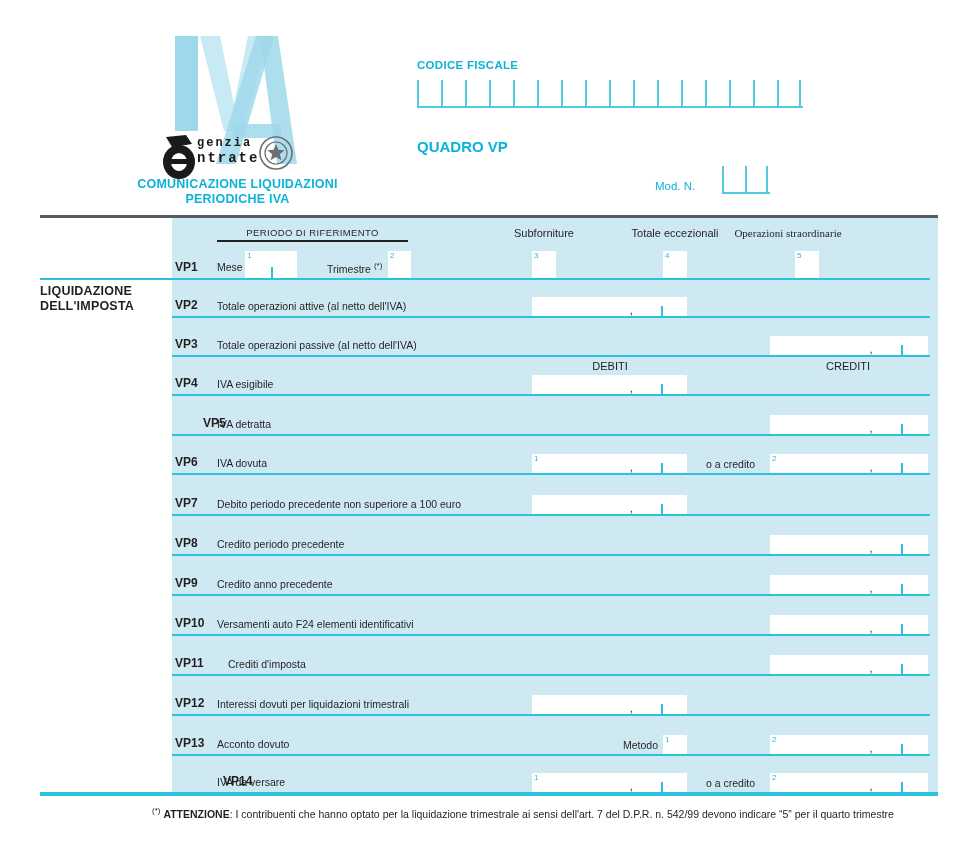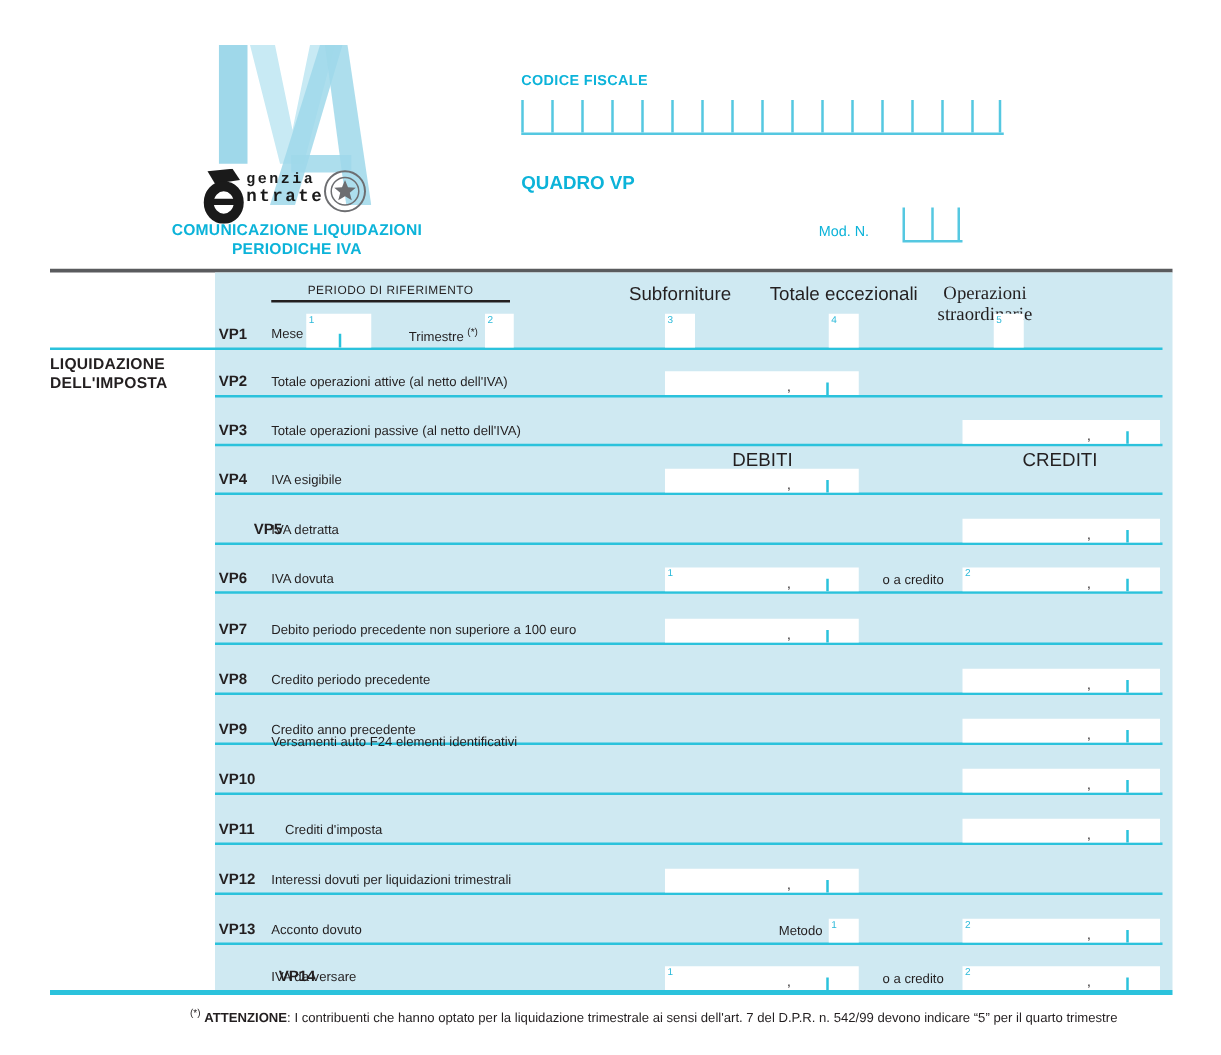--- a/index.html
+++ b/index.html
@@ -33,21 +33,21 @@
   #modn-comb{left:722px;top:166px;width:48px;height:28px;}
   #modn-comb .cell{width:23px;}
 
   
   #gray-line{left:40px;top:215px;width:898px;height:3px;background:#5a5b5e;}
   #panel{left:172px;top:218px;width:766px;height:574px;background:#cfe9f2;}
   #bottom-line{left:40px;top:792px;width:898px;height:4px;background:#2bc2dc;}
   #section-label{left:40px;top:284px;font-size:12.5px;font-weight:bold;line-height:15px;
                  letter-spacing:0.2px;}
 
-  .col-head{font-size:15px;color:#231f20;text-align:center;}
+  .col-head{font-size:11px;color:#231f20;text-align:center;}
   #ch-periodo{left:217px;top:227px;width:191px;font-size:9.5px;letter-spacing:0.4px;}
   #periodo-underline{left:217px;top:240px;width:191px;height:1.5px;background:#231f20;}
   #ch-sub{left:484px;top:227px;width:120px;}
   #ch-ev{left:615px;top:227px;width:120px;}
   #ch-op{left:718px;top:227px;width:140px;font-family:Liberation Serif, serif;}
   #ch-debiti{left:560px;top:360px;width:100px;}
   #ch-crediti{left:798px;top:360px;width:100px;}
 
   .row-line{position:absolute;left:172px;width:758px;height:1.5px;background:#2bc2dc;}
   .row-line.full{left:40px;width:890px;}
@@ -222,21 +222,21 @@
       </div>
       <div class="abs row-line" style="top: 594px;"></div>
       <div class="vp-code" style="left: 175px; top: 576px;">VP9</div>
       <div class="vp-desc" style="left: 217px; top: 578px;">Credito anno precedente</div>
       <div class="abs white-box" style="left: 770px; top: 575px; width: 158px; height: 19px;">
         <div class="box-comma">,</div>
         <div class="box-tick"></div>
       </div>
       <div class="abs row-line" style="top: 634px;"></div>
       <div class="vp-code" style="left: 175px; top: 616px;">VP10</div>
-      <div class="vp-desc" style="left: 217px; top: 588px;">Versamenti auto F24 elementi identificativi</div>
+      <div class="vp-desc" style="left: 217px; top: 618px;">Versamenti auto F24 elementi identificativi</div>
       <div class="abs white-box" style="left: 770px; top: 615px; width: 158px; height: 19px;">
         <div class="box-comma">,</div>
         <div class="box-tick"></div>
       </div>
       <div class="abs row-line" style="top: 674px;"></div>
       <div class="vp-code" style="left: 175px; top: 656px;">VP11</div>
       <div class="vp-desc" style="left: 228px; top: 658px;">Crediti d'imposta</div>
       <div class="abs white-box" style="left: 770px; top: 655px; width: 158px; height: 19px;">
         <div class="box-comma">,</div>
         <div class="box-tick"></div>

